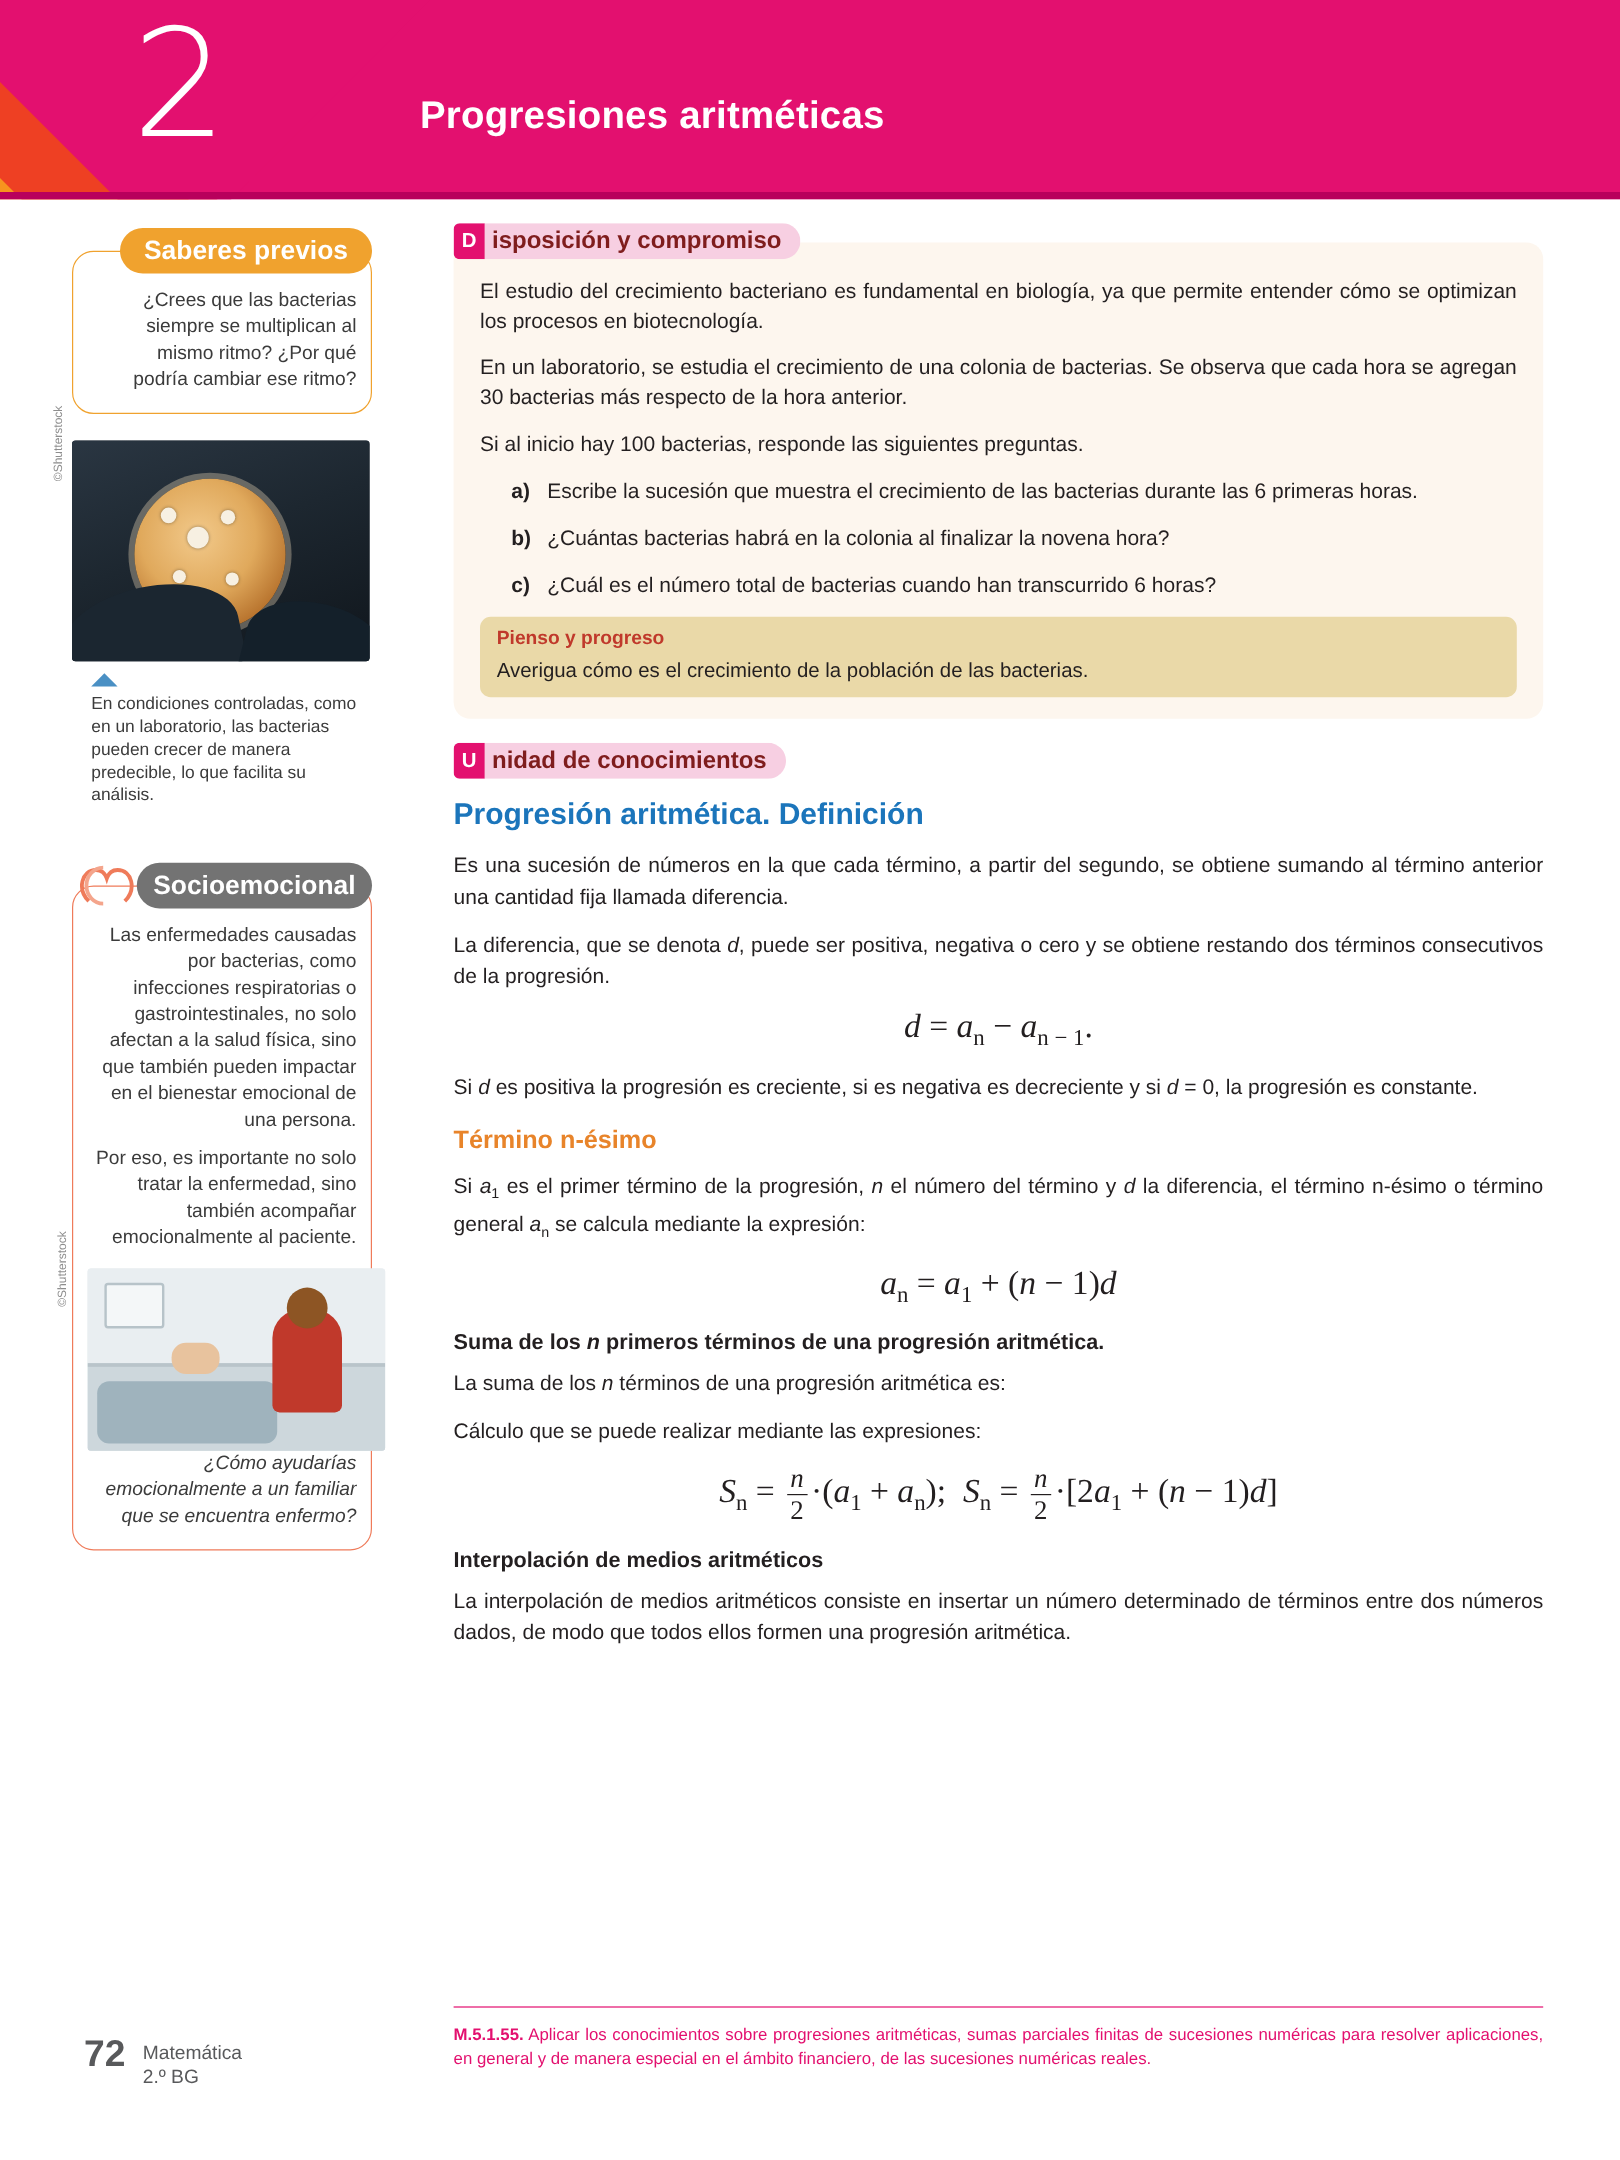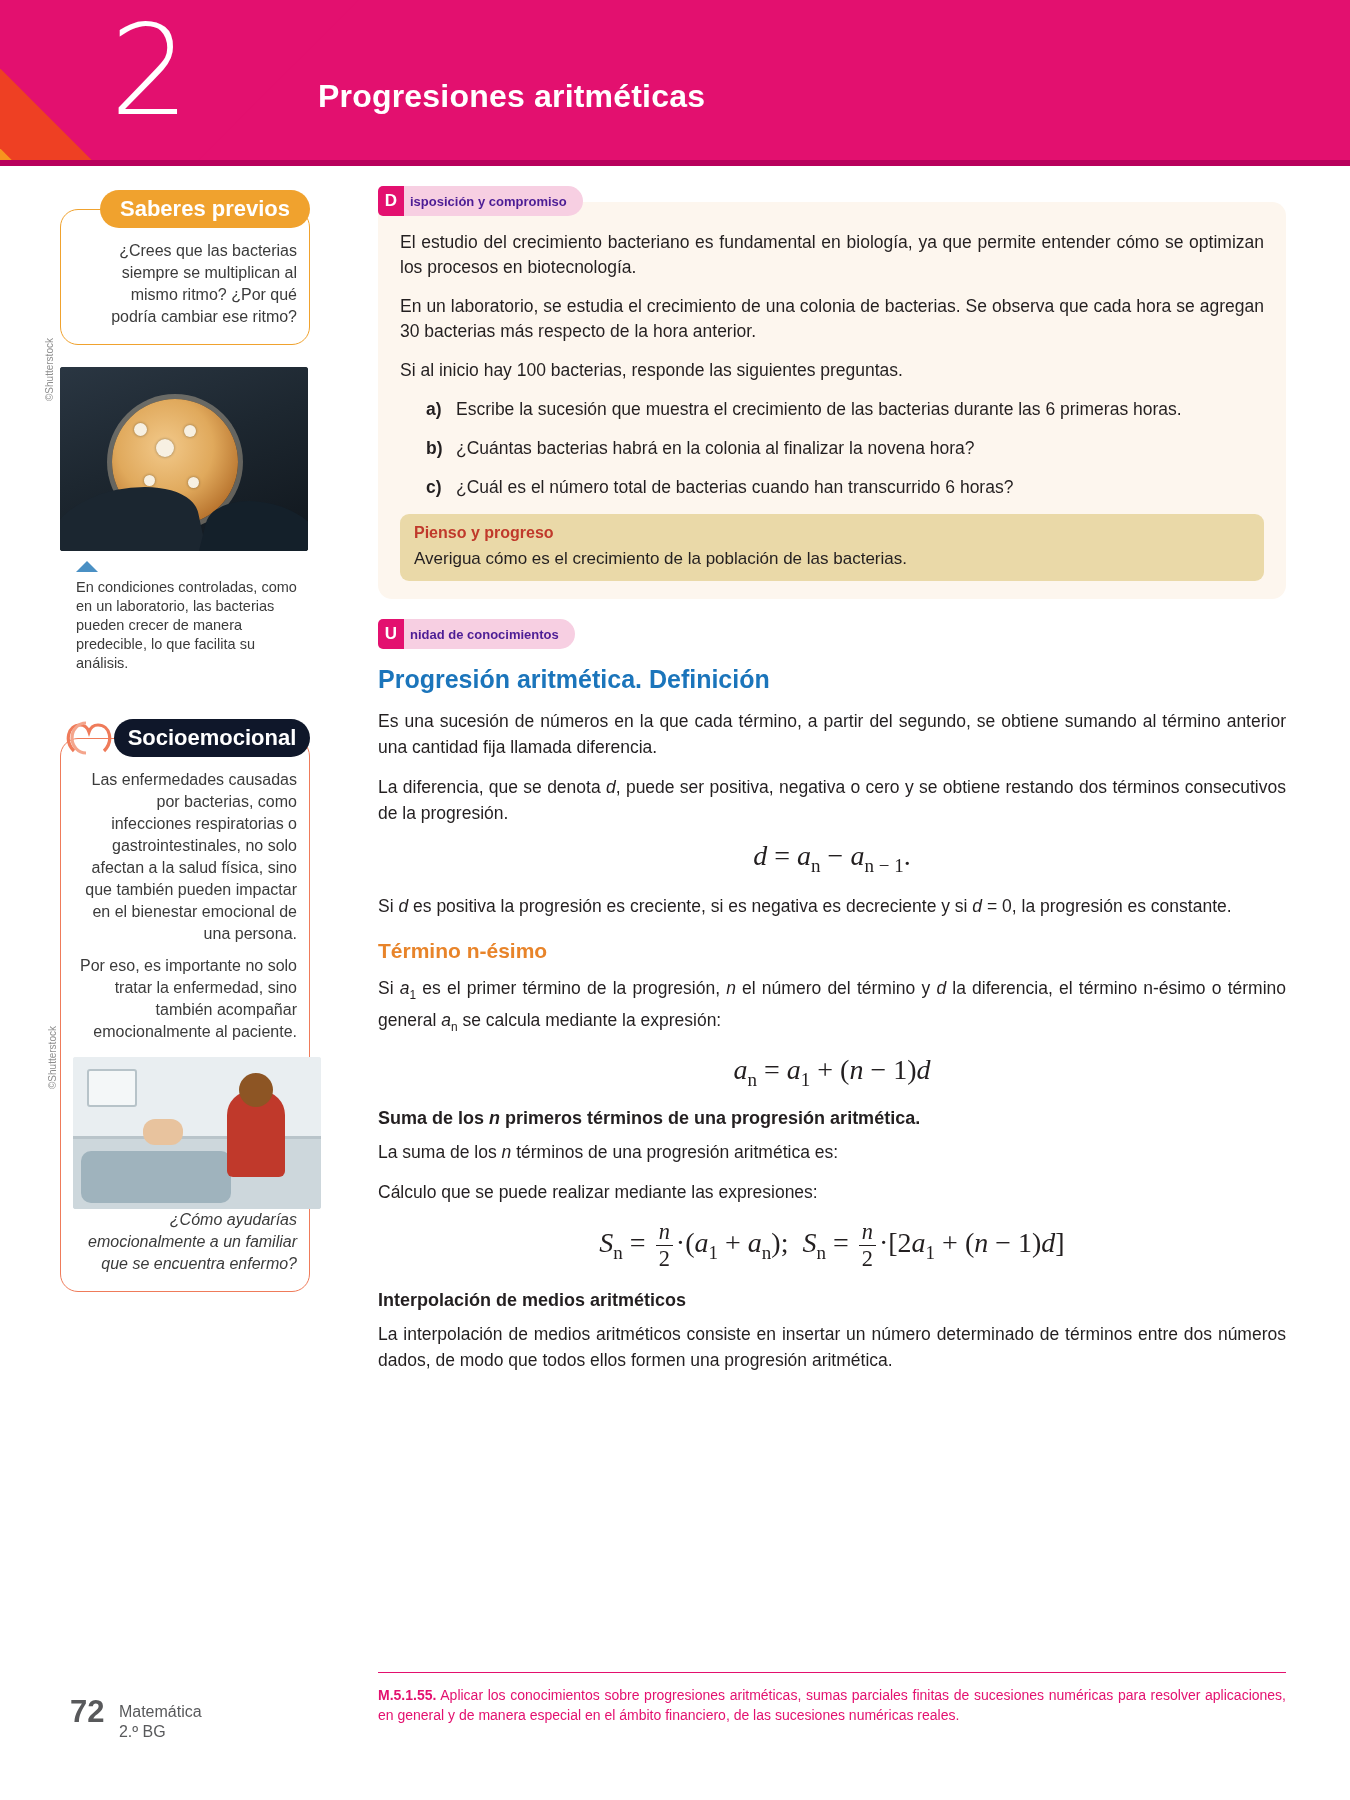--- a/index.html
+++ b/index.html
@@ -6,21 +6,21 @@
   body{
     width:1350px;height:1800px;position:relative;background:#fff;
     font-family:"Liberation Sans", sans-serif;color:#231f20;overflow:hidden;
   }
   
   .header{position:absolute;left:0;top:0;width:1350px;height:166px;background:#e3106f;overflow:hidden;}
   .hdr-orange1{position:absolute;left:-120px;top:-120px;width:330px;height:330px;background:#f7941e;transform:rotate(45deg);}
   .hdr-orange2{position:absolute;left:-40px;top:-140px;width:300px;height:330px;background:#ee4023;transform:rotate(45deg);}
   .hdr-orange3{position:absolute;left:40px;top:-160px;width:260px;height:330px;background:#e3106f;transform:rotate(45deg);}
   .hdr-num{position:absolute;left:110px;top:8px;font-size:125px;line-height:125px;color:#fff;font-weight:300;font-family:"DejaVu Sans",sans-serif;}
-  .hdr-title{position:absolute;left:318px;top:78px;font-size:32px;font-weight:bold;color:#fff;letter-spacing:.2px;}
+  .hdr-title{position:absolute;left:350px;top:78px;font-size:32px;font-weight:bold;color:#fff;letter-spacing:.2px;}
   .hdr-underline{position:absolute;left:0;top:160px;width:1350px;height:6px;background:#b8005c;}
 
   
   .left{position:absolute;left:60px;top:190px;width:250px;}
   .pill{position:relative;height:38px;border-radius:19px;display:flex;align-items:center;justify-content:center;color:#fff;font-weight:bold;font-size:22px;}
   .pill-saberes{background:#f0a22e;width:210px;margin-left:40px;}
   .box-saberes{margin-top:-19px;border:1.6px solid #f0a22e;border-radius:18px;padding:30px 12px 16px 28px;}
   .box-saberes p{margin:0;text-align:right;font-size:16px;line-height:22px;color:#3b3b3b;}
 
   .photo{position:relative;margin-top:22px;width:248px;height:184px;border-radius:3px;overflow:hidden;background:#16202b;}
@@ -29,41 +29,41 @@
   .petri-dish{position:absolute;left:52px;top:32px;width:126px;height:126px;border-radius:50%;
      background:radial-gradient(circle at 42% 38%, #f2c98a 0%, #e0a95c 45%, #b9752f 75%, #8a5220 100%);
      box-shadow:0 0 0 5px rgba(240,220,190,.35);}
   .petri-dot{position:absolute;border-radius:50%;background:#f7f0e2;box-shadow:0 0 3px rgba(0,0,0,.4);}
   .hand{position:absolute;left:-10px;bottom:-18px;width:150px;height:80px;background:#1b2630;border-radius:50% 50% 10% 10%;transform:rotate(-12deg);}
   .hand2{position:absolute;right:-16px;bottom:-22px;width:120px;height:70px;background:#14202a;border-radius:50% 50% 8% 8%;transform:rotate(14deg);}
   .credit{position:absolute;left:-16px;top:40px;font-size:10px;color:#8d8d8d;transform:rotate(-90deg);transform-origin:left top;white-space:nowrap;}
   .tri{width:0;height:0;border-left:11px solid transparent;border-right:11px solid transparent;border-bottom:11px solid #4a90c4;margin:10px 0 6px 16px;}
   .caption{font-size:14.5px;line-height:19px;color:#3b3b3b;margin:0 0 0 16px;}
 
-  .pill-socio{background:#0f172a;width:196px;margin-left:54px;margin-top:46px;}
+  .pill-socio{background:#737373;width:196px;margin-left:54px;margin-top:46px;}
   .socio-ico{position:absolute;left:-48px;top:-2px;width:46px;height:42px;}
   .box-socio{margin-top:-19px;border:1.6px solid #ef7b5a;border-radius:18px;padding:30px 12px 16px 12px;}
   .box-socio p{margin:0 0 10px 0;text-align:right;font-size:16px;line-height:22px;color:#3b3b3b;}
   .box-socio p.last{margin-bottom:0;}
   .photo2{position:relative;margin:14px 0 0 0;width:248px;height:152px;border-radius:3px;overflow:hidden;background:#dfe6ea;}
   .hosp-bg{position:absolute;inset:0;background:linear-gradient(180deg,#eef2f4 0%,#dfe7ea 55%,#cfd8dc 100%);}
   .hosp-wall{position:absolute;left:0;top:0;width:100%;height:62%;background:#e9eef1;}
   .hosp-bed{position:absolute;left:0;bottom:0;width:100%;height:46%;background:#cdd7dc;border-top:3px solid #b9c4ca;}
   .hosp-blanket{position:absolute;left:8px;bottom:6px;width:150px;height:52px;background:#9fb3bd;border-radius:10px;}
   .hosp-person{position:absolute;right:36px;top:34px;width:58px;height:86px;background:#c0392b;border-radius:24px 24px 6px 6px;}
   .hosp-head{position:absolute;right:48px;top:16px;width:34px;height:34px;border-radius:50%;background:#8d5524;}
   .hosp-child{position:absolute;left:70px;top:62px;width:40px;height:26px;border-radius:12px;background:#e8c39e;}
   .hosp-monitor{position:absolute;left:14px;top:12px;width:46px;height:34px;background:#f4f7f8;border:2px solid #b7c3c9;border-radius:3px;}
   .socio-q{margin-top:12px;text-align:right;font-size:16px;line-height:22px;color:#3b3b3b;font-style:italic;}
 
   
   .right{position:absolute;left:378px;top:186px;width:908px;}
   .tab{display:inline-flex;align-items:stretch;height:30px;border-radius:5px 15px 15px 5px;overflow:hidden;}
   .tab .letter{background:#e3106f;color:#fff;font-weight:bold;font-size:17px;width:26px;display:flex;align-items:center;justify-content:center;}
-  .tab .rest{background:#f7cfe2;color:#4c1d95;font-weight:bold;font-size:13px;display:flex;align-items:center;padding:0 16px 0 6px;}
+  .tab .rest{background:#f7cfe2;color:#7f1d1d;font-weight:bold;font-size:20px;display:flex;align-items:center;padding:0 16px 0 6px;}
 
   .panel{margin-top:-14px;border-radius:14px;background:#fdf6ee;padding:28px 22px 18px 22px;}
   .panel p{margin:0 0 14px 0;font-size:17.5px;line-height:25px;color:#231f20;text-align:justify;}
   .item{display:flex;margin:0 0 14px 26px;font-size:17.5px;line-height:25px;}
   .item .lab{font-weight:bold;width:30px;flex:none;}
   .item .txt{flex:1;text-align:justify;}
   .pienso{background:#ead9a8;border-radius:9px;padding:10px 14px;margin-top:4px;}
   .pienso h4{margin:0 0 4px 0;color:#c0392b;font-size:16px;}
   .pienso p{margin:0;font-size:17px;color:#231f20;}
 

